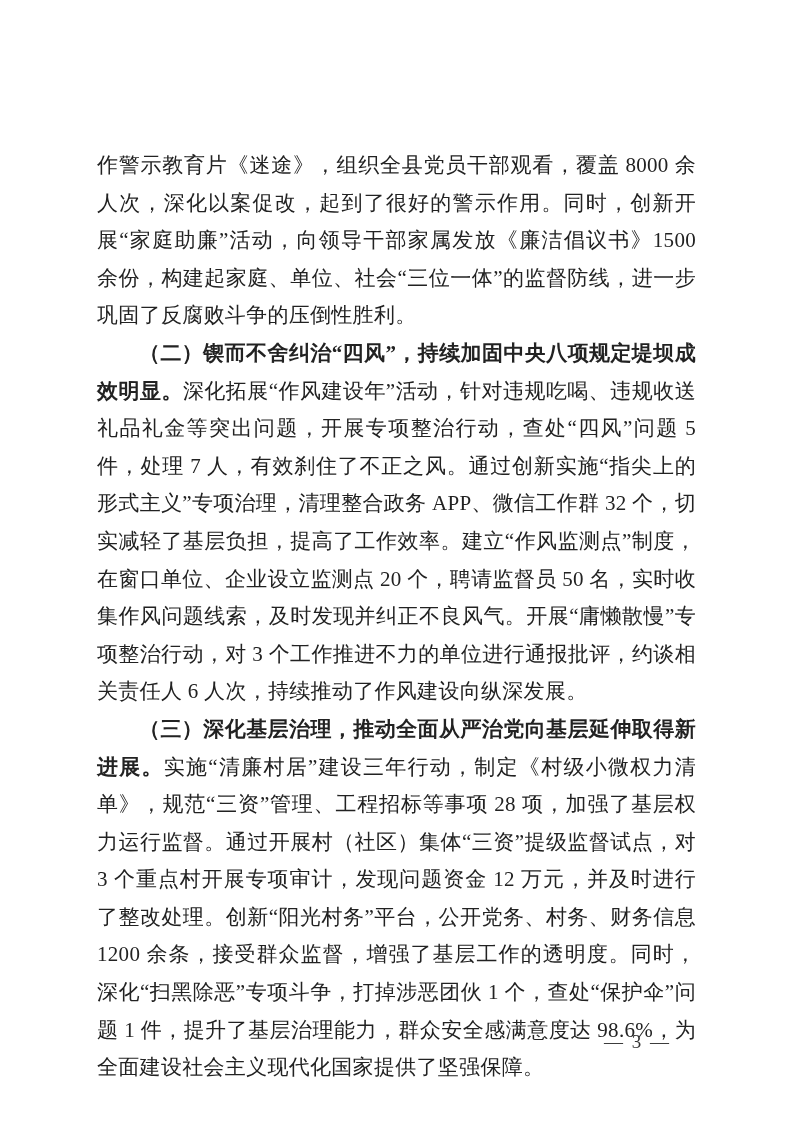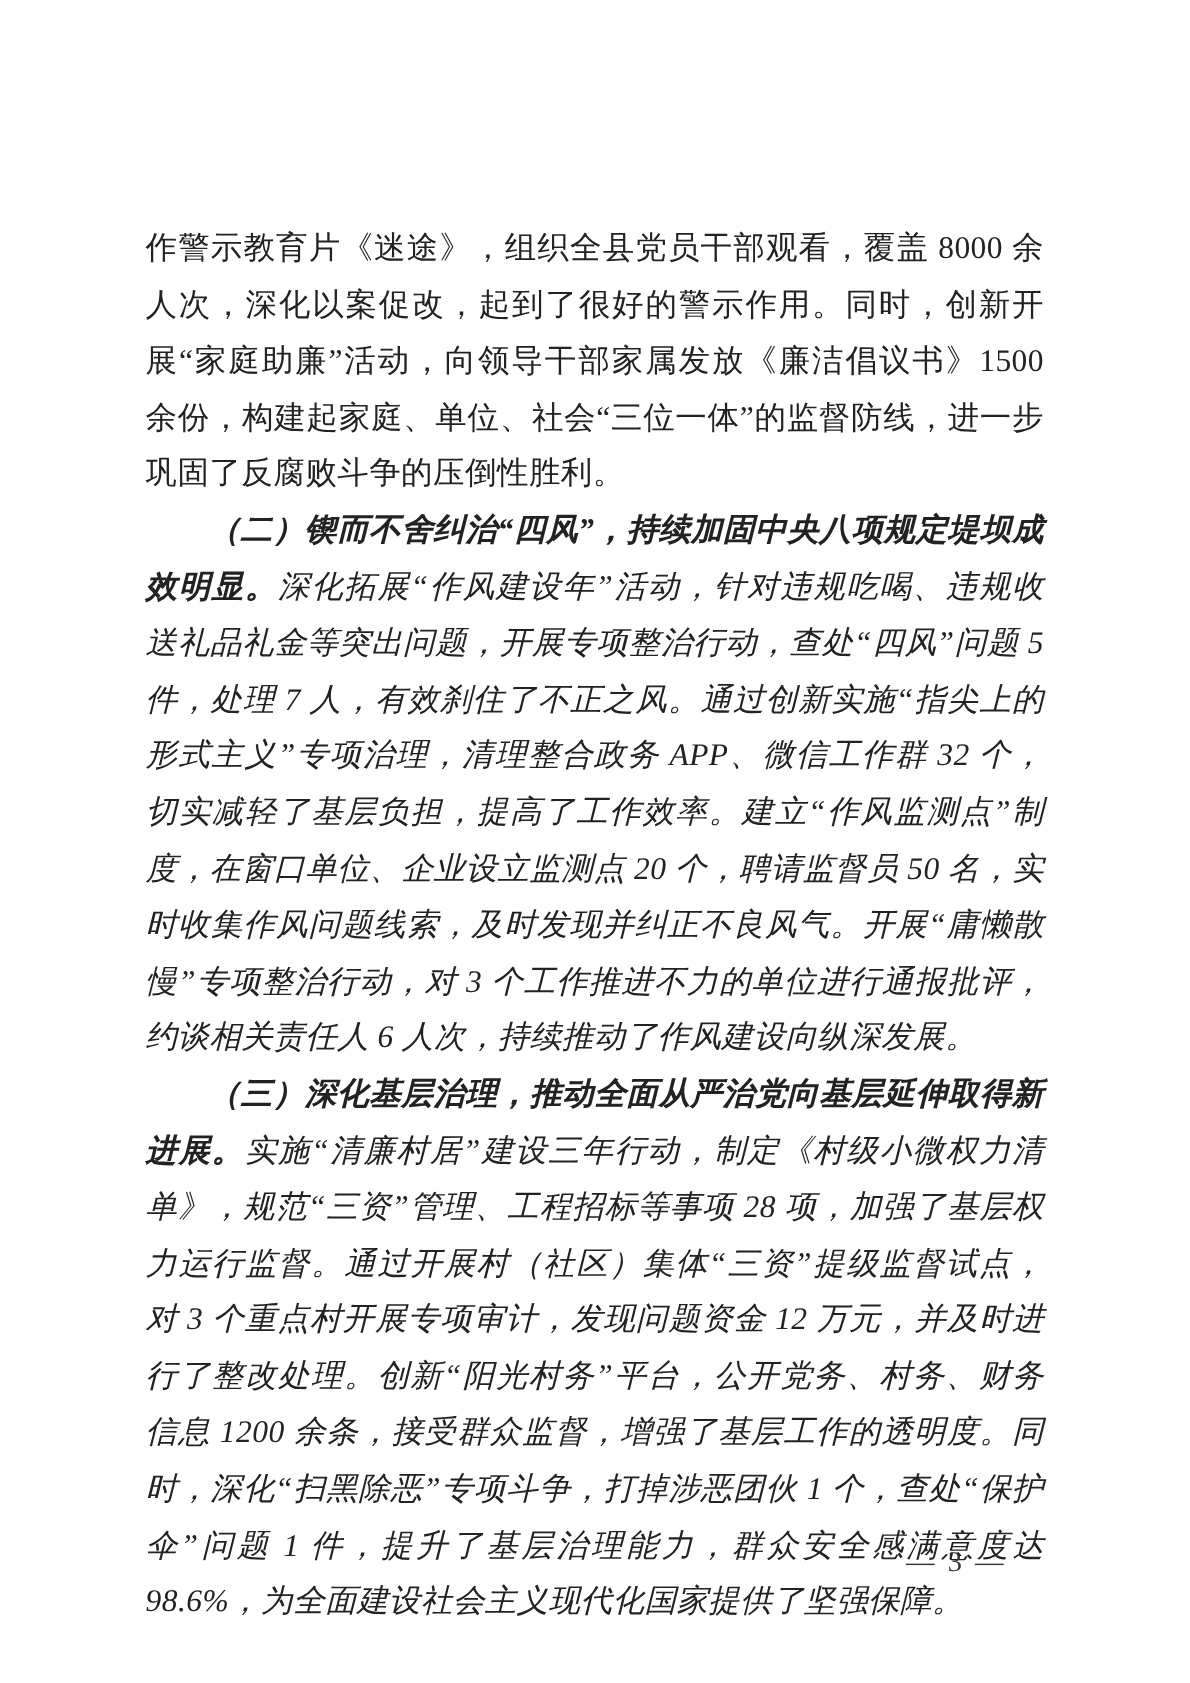--- a/index.html
+++ b/index.html
@@ -26,21 +26,20 @@
     text-align: justify;
     text-justify: inter-ideograph;
     letter-spacing: 0.3px;
   }
   .para {
     margin: 0;
     padding: 0;
   }
   .para.indent {
     text-indent: 2em;
-    font-style: italic;
   }
   .seg-bold {
     font-weight: bold;
   }
   .page-footer {
     position: absolute;
     top: 1031px;
     right: 122px;
     font-size: 19px;
     letter-spacing: 2px;

